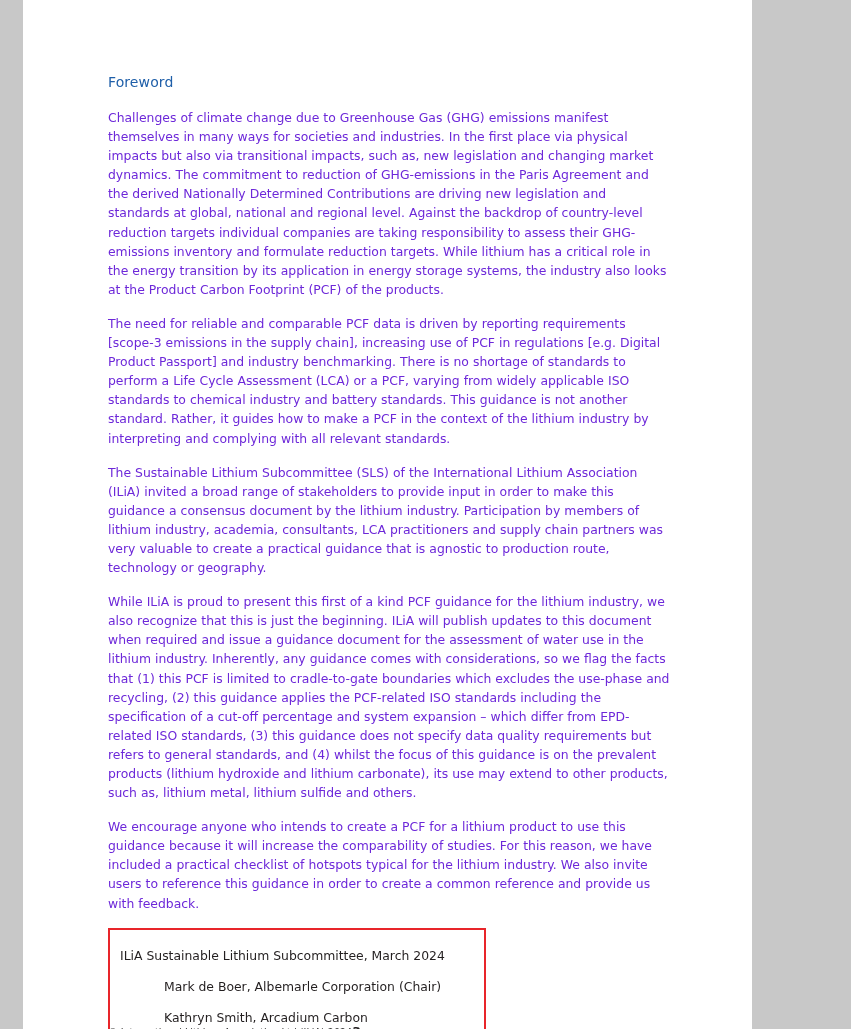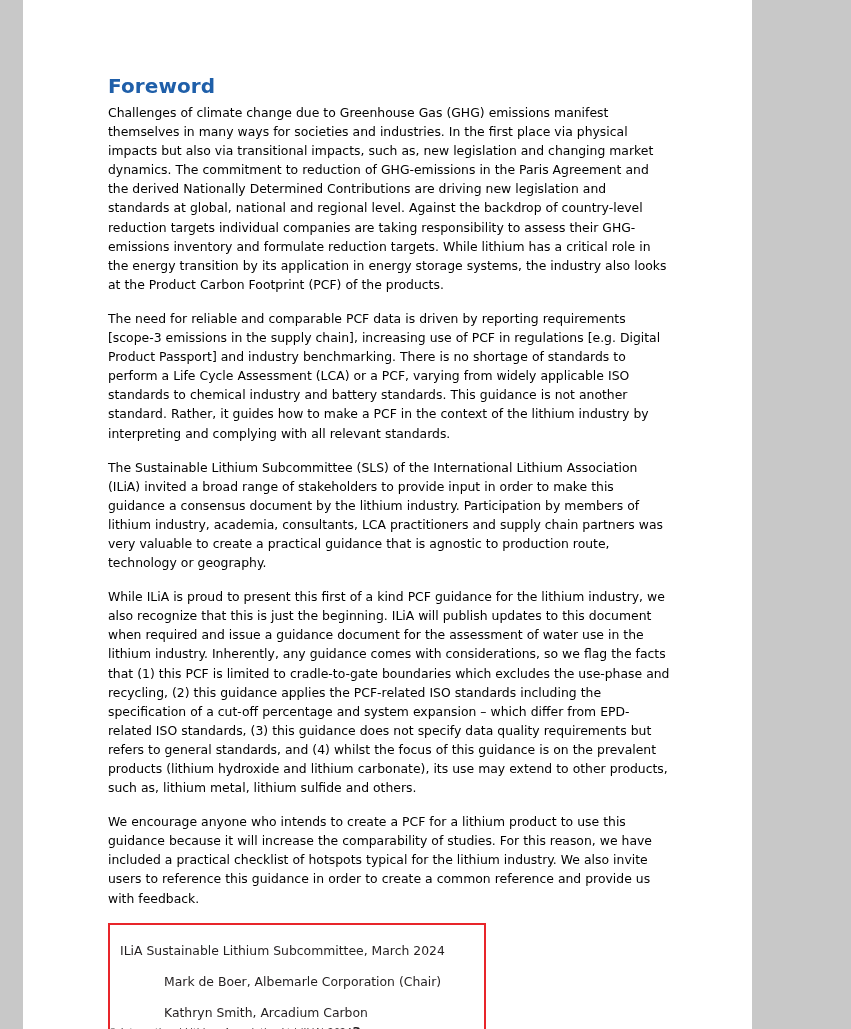--- a/index.html
+++ b/index.html
@@ -22,30 +22,30 @@
     background: #ffffff;
   }
   .content {
     position: absolute;
     left: 85px;
     top: 74px;
     width: 563px;
   }
   h1.foreword-title {
     font-family: "DejaVu Sans", sans-serif;
-    font-size: 20px;
-    font-weight: bold;
+    font-size: 14px;
+    font-weight: normal;
     color: #1f5fa9;
-    margin: 0 0 5px 0;
+    margin: 0 0 18px 0;
     letter-spacing: 0.1px;
   }
   p.para {
     font-size: 12.4px;
     line-height: 19.1px;
-    color: #000000;
+    color: #6d28d9;
     margin: 0 0 15px 0;
     text-align: left;
     word-spacing: 0.1px;
   }
   .signature-box {
     border: 2.5px solid #e8252a;
     padding: 8px 10px 10px 10px;
     margin-top: 10px;
     width: 378px;
     box-sizing: border-box;

